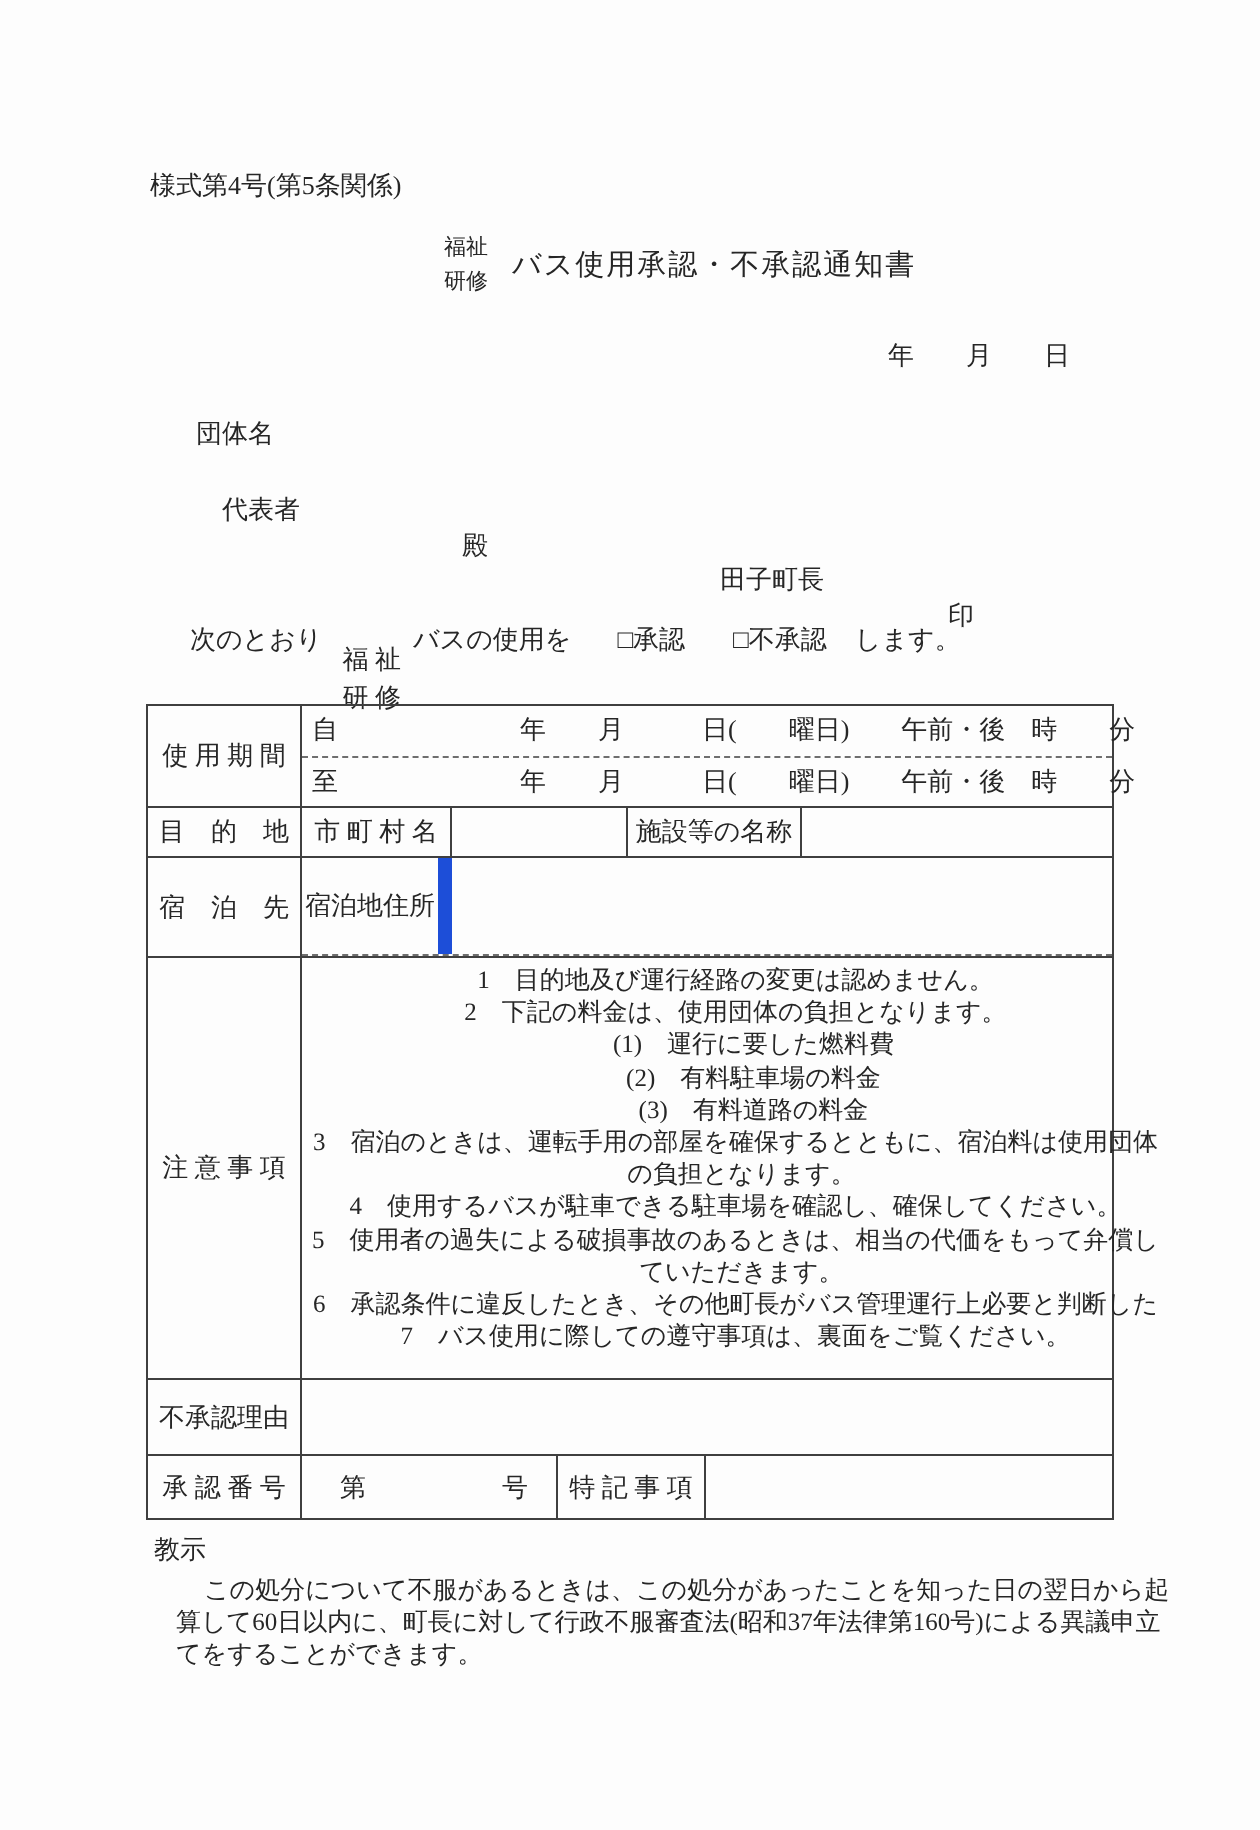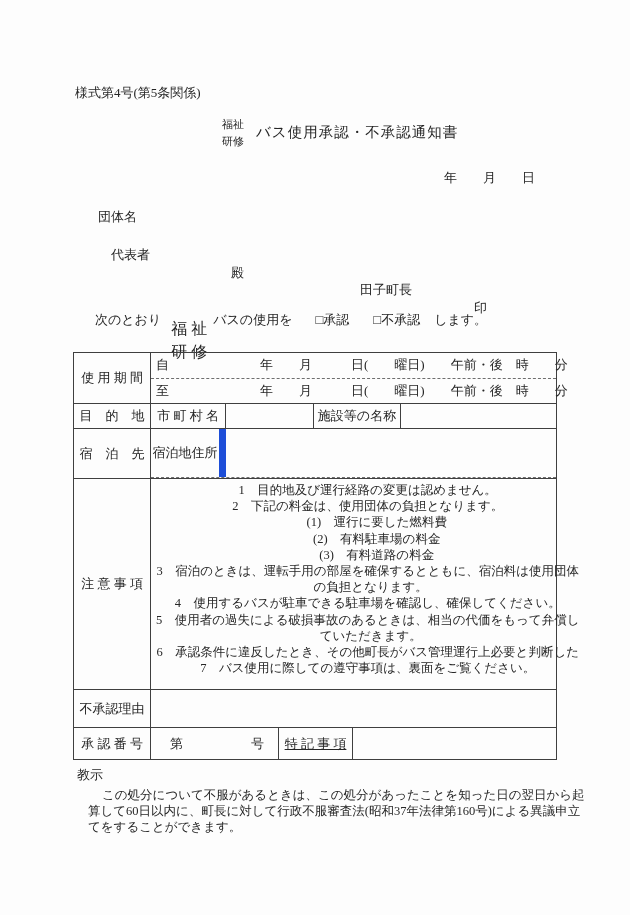--- a/index.html
+++ b/index.html
@@ -6,21 +6,21 @@
   .page{
     position:relative;width:630px;height:915px;background:#fdfdfd;
     font-family:"Liberation Serif","DejaVu Serif",serif;color:#262626;
     font-size:13px;overflow:hidden;margin:0 auto;
   }
   .abs{position:absolute;white-space:pre;}
   .stack{display:flex;flex-direction:column;justify-content:center;font-size:11px;line-height:1.5;white-space:pre;}
   .titlerow{display:flex;align-items:center;gap:12px;justify-content:space-between;}
   .main-title{font-size:14.5px;letter-spacing:1px;white-space:pre;}
   .decision{display:flex;align-items:center;white-space:pre;}
-  .decision .stack{margin-left:10px;font-size:16px;line-height:1.45;margin-top:40px;}
+  .decision .stack{margin-left:10px;font-size:13px;line-height:1.45;margin-top:40px;}
 
   .form-table{position:absolute;left:73px;top:352px;width:484px;border:1px solid #3f3f3f;box-sizing:border-box;text-align:center;}
   .trow{display:flex;border-top:1px solid #3f3f3f;box-sizing:border-box;}
   .trow:first-child{border-top:none;}
   .lbl{width:77px;flex:0 0 77px;border-right:1px solid #3f3f3f;display:flex;align-items:center;justify-content:center;white-space:pre;box-sizing:border-box;}
   .rt{flex:1;display:flex;flex-direction:column;min-width:0;}
   .sub{flex:1;display:flex;align-items:center;white-space:pre;box-sizing:border-box;}
   .dashed-b{border-bottom:1px dashed #6e6e6e;}
   .sublbl{width:75px;flex:0 0 75px;border-right:7px solid #1d4ed8;display:flex;align-items:center;justify-content:center;white-space:pre;height:100%;box-sizing:border-box;}
   .cell{display:flex;align-items:center;box-sizing:border-box;white-space:pre;}
@@ -131,21 +131,21 @@
       <div class="lbl">不承認理由</div>
       <div class="cell flex1"></div>
     </div>
 
     <div class="trow" style="height:32px;">
       <div class="lbl">承 認 番 号</div>
       <div class="cell br nocell" style="width:128px;flex:0 0 128px;">
         <span>第</span>
         <span>号</span>
       </div>
-      <div class="cell br center" style="width:74px;flex:0 0 74px;text-decoration:underline;">特 記 事 項</div>
+      <div class="cell br center" style="width:74px;flex:0 0 74px;">特 記 事 項</div>
       <div class="cell flex1"></div>
     </div>
 
   </div>
 
   <div class="abs" style="left:77px;top:766px;">教示</div>
 
   <div class="footer-para">
     <div class="fl fl-indent">この処分について不服があるときは、この処分があったことを知った日の翌日から起</div>
     <div class="fl">算して60日以内に、町長に対して行政不服審査法(昭和37年法律第160号)による異議申立</div>

